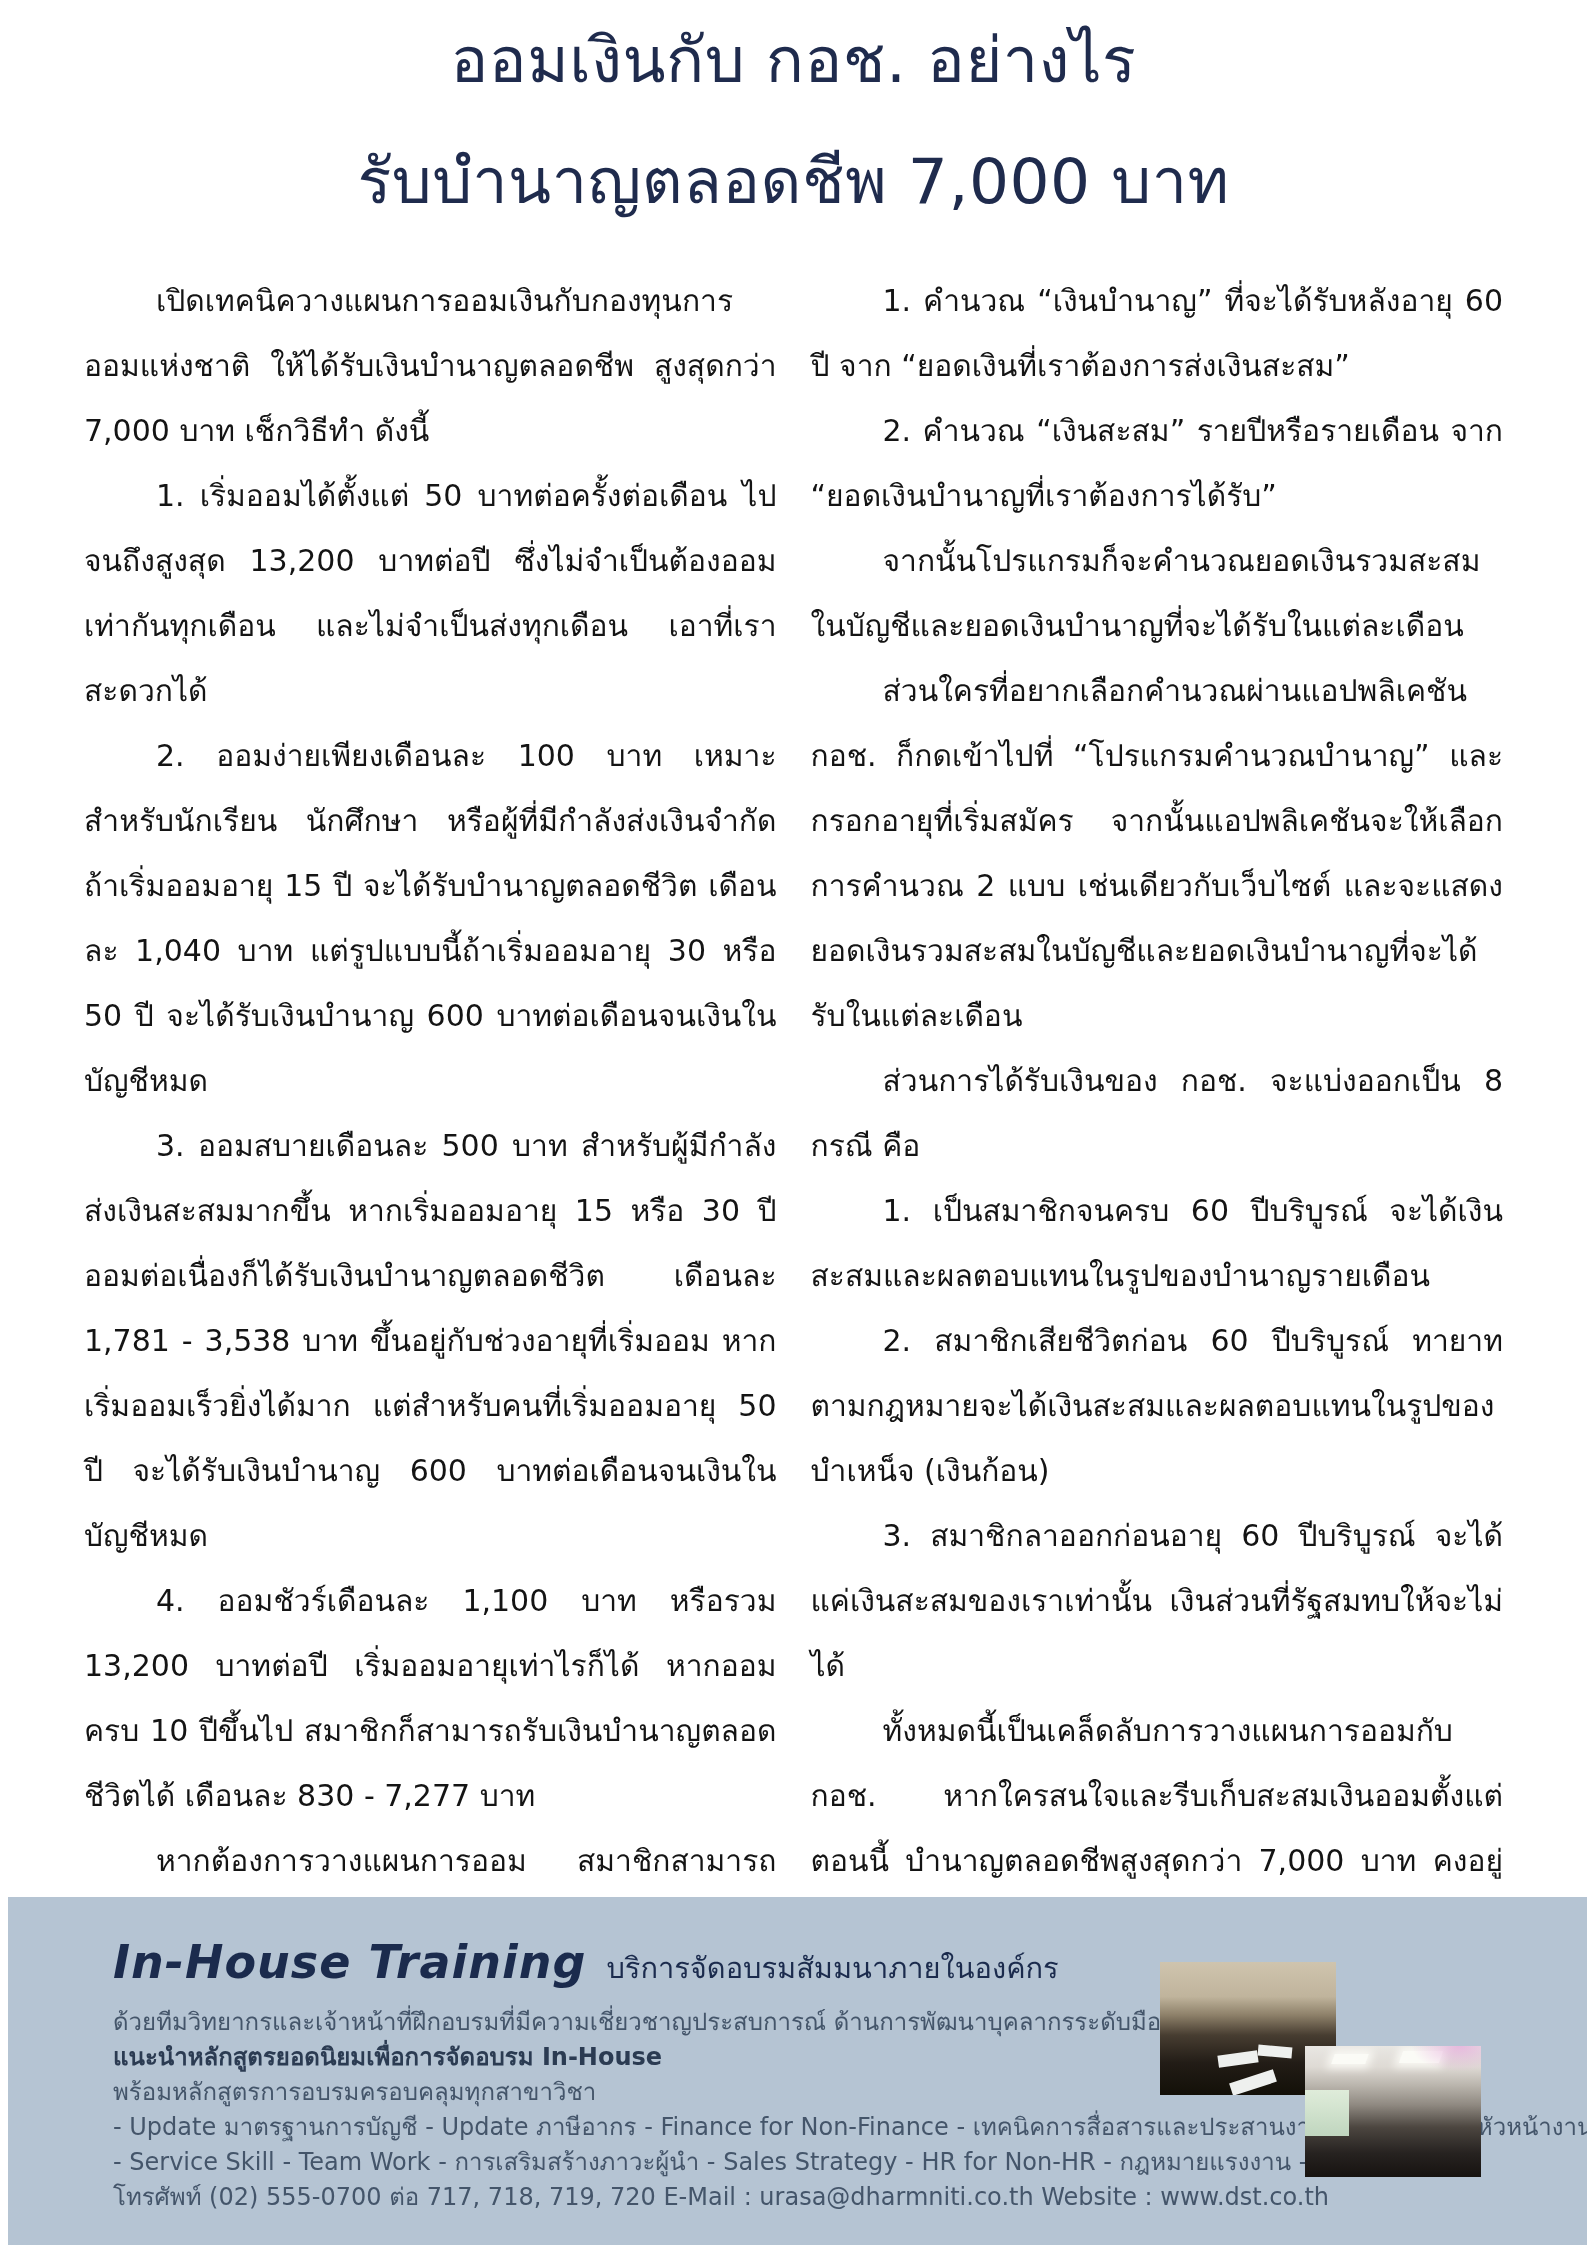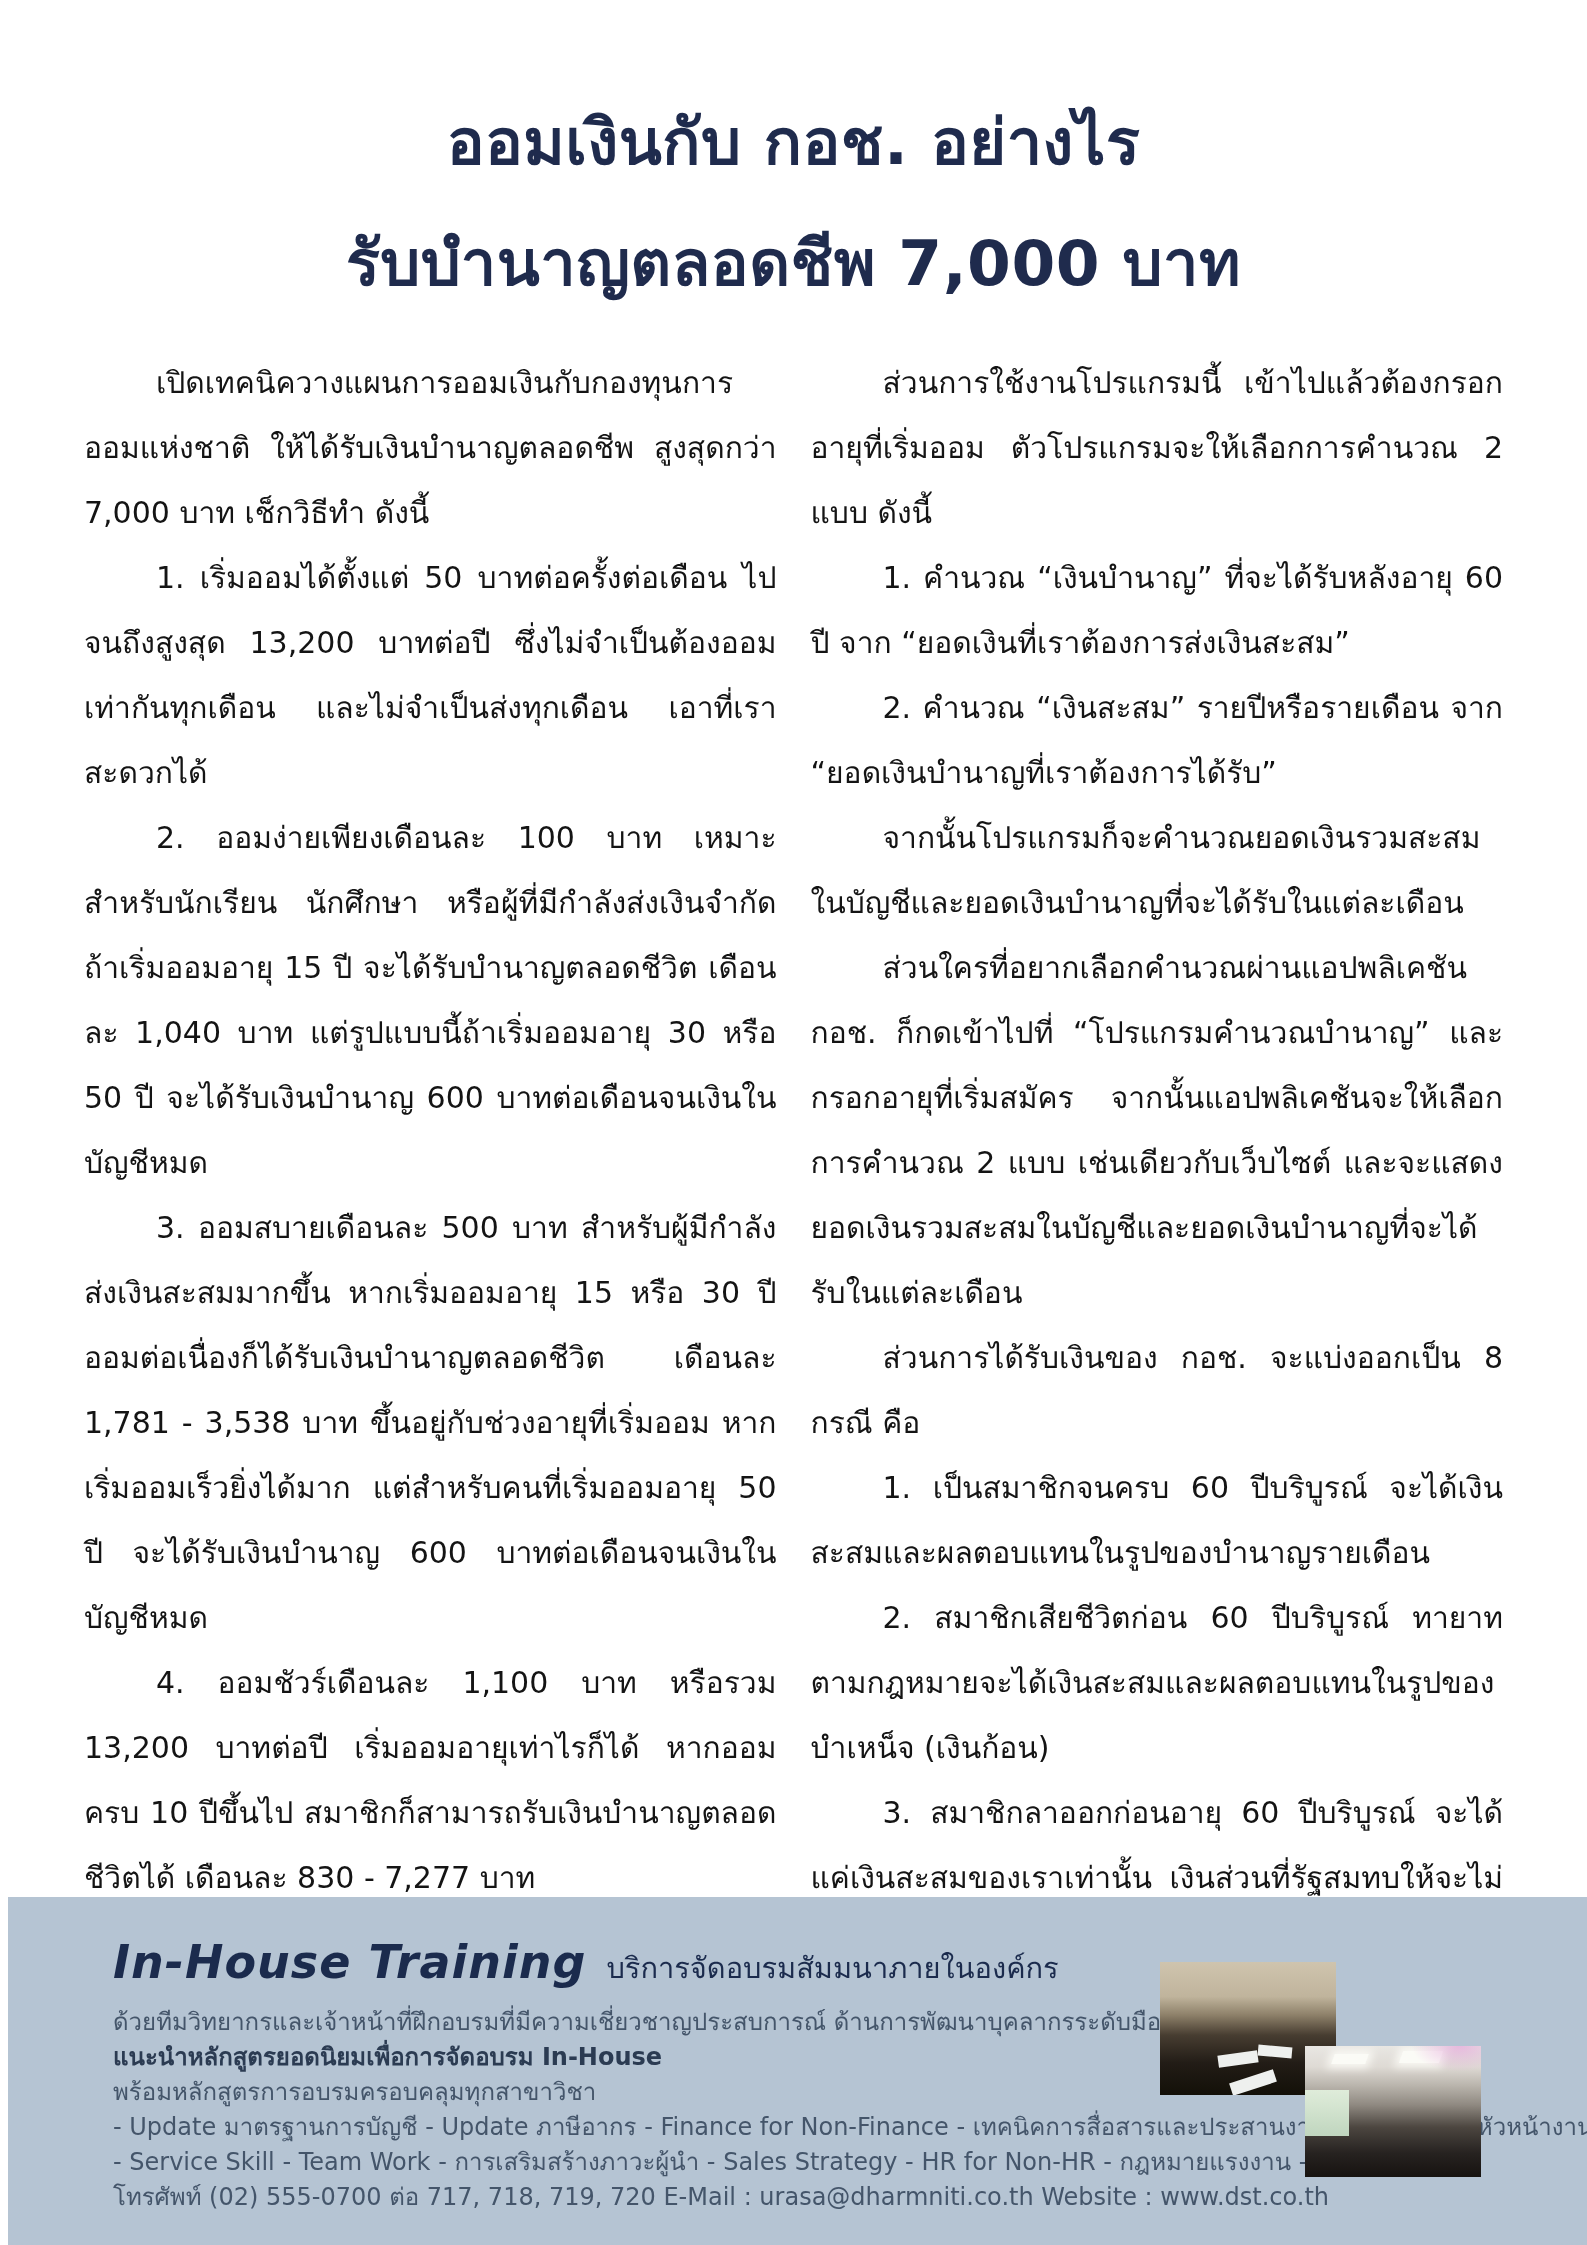--- a/index.html
+++ b/index.html
@@ -6,24 +6,23 @@
   body {
     width:1587px; height:2245px;
     position:relative;
     background:#ffffff;
     font-family:"DejaVu Sans", sans-serif;
     overflow:hidden;
   }
 
   
   .page-title {
-    padding-top:82px;
     text-align:center;
     color:#1f2b4d;
-    font-weight:bold;
+    font-weight:normal;
     font-size:63px;
     line-height:121px;
     letter-spacing:0.5px;
   }
 
   
   .columns {
     display:flex;
     gap:34px;
     margin:26px 84px 0 84px;
@@ -122,21 +121,20 @@
       <p>เปิดเทคนิควางแผนการออมเงินกับกองทุนการออมแห่งชาติ ให้ได้รับเงินบำนาญตลอดชีพ สูงสุดกว่า 7,000 บาท เช็กวิธีทำ ดังนี้</p>
       <p>1. เริ่มออมได้ตั้งแต่ 50 บาทต่อครั้งต่อเดือน ไปจนถึงสูงสุด 13,200 บาทต่อปี ซึ่งไม่จำเป็นต้องออมเท่ากันทุกเดือน และไม่จำเป็นส่งทุกเดือน เอาที่เราสะดวกได้</p>
       <p>2. ออมง่ายเพียงเดือนละ 100 บาท เหมาะสำหรับนักเรียน นักศึกษา หรือผู้ที่มีกำลังส่งเงินจำกัด ถ้าเริ่มออมอายุ 15 ปี จะได้รับบำนาญตลอดชีวิต เดือนละ 1,040 บาท แต่รูปแบบนี้ถ้าเริ่มออมอายุ 30 หรือ 50 ปี จะได้รับเงินบำนาญ 600 บาทต่อเดือนจนเงินในบัญชีหมด</p>
       <p>3. ออมสบายเดือนละ 500 บาท สำหรับผู้มีกำลังส่งเงินสะสมมากขึ้น หากเริ่มออมอายุ 15 หรือ 30 ปี ออมต่อเนื่องก็ได้รับเงินบำนาญตลอดชีวิต เดือนละ 1,781 - 3,538 บาท ขึ้นอยู่กับช่วงอายุที่เริ่มออม หากเริ่มออมเร็วยิ่งได้มาก แต่สำหรับคนที่เริ่มออมอายุ 50 ปี จะได้รับเงินบำนาญ 600 บาทต่อเดือนจนเงินในบัญชีหมด</p>
       <p>4. ออมชัวร์เดือนละ 1,100 บาท หรือรวม 13,200 บาทต่อปี เริ่มออมอายุเท่าไรก็ได้ หากออมครบ 10 ปีขึ้นไป สมาชิกก็สามารถรับเงินบำนาญตลอดชีวิตได้ เดือนละ 830 - 7,277 บาท</p>
       <p>หากต้องการวางแผนการออม สมาชิกสามารถคำนวณยอดเงินบำนาญที่จะได้รับผ่านเว็บไซต์กองทุนการออมแห่งชาติ โดยจะใช้สมมติฐานจำนวนเดือนที่ต้องการส่งเงินสะสม 420 เดือน และคิดจากอัตราผลตอบแทนอยู่ที่ 3.5% ต่อปี เพื่ออำนวยความสะดวกให้กับสมาชิกที่สะสมเงินอยู่ จะได้เอาไว้คำนวณเป็นข้อมูลไว้ประกอบการตัดสินใจ</p>
     </div>
 
   <div class="col">
     <div>
-        <p>ส่วนการใช้งานโปรแกรมนี้ เข้าไปแล้วต้องกรอกอายุที่เริ่มออม ตัวโปรแกรมจะให้เลือกการคำนวณ 2 แบบ ดังนี้</p>
         <p>1. คำนวณ “เงินบำนาญ” ที่จะได้รับหลังอายุ 60 ปี จาก “ยอดเงินที่เราต้องการส่งเงินสะสม”</p>
         <p>2. คำนวณ “เงินสะสม” รายปีหรือรายเดือน จาก “ยอดเงินบำนาญที่เราต้องการได้รับ”</p>
         <p>จากนั้นโปรแกรมก็จะคำนวณยอดเงินรวมสะสมในบัญชีและยอดเงินบำนาญที่จะได้รับในแต่ละเดือน</p>
         <p>ส่วนใครที่อยากเลือกคำนวณผ่านแอปพลิเคชัน กอช. ก็กดเข้าไปที่ “โปรแกรมคำนวณบำนาญ” และกรอกอายุที่เริ่มสมัคร จากนั้นแอปพลิเคชันจะให้เลือกการคำนวณ 2 แบบ เช่นเดียวกับเว็บไซต์ และจะแสดงยอดเงินรวมสะสมในบัญชีและยอดเงินบำนาญที่จะได้รับในแต่ละเดือน</p>
         <p>ส่วนการได้รับเงินของ กอช. จะแบ่งออกเป็น 8 กรณี คือ</p>
         <p>1. เป็นสมาชิกจนครบ 60 ปีบริบูรณ์ จะได้เงินสะสมและผลตอบแทนในรูปของบำนาญรายเดือน</p>
         <p>2. สมาชิกเสียชีวิตก่อน 60 ปีบริบูรณ์ ทายาทตามกฎหมายจะได้เงินสะสมและผลตอบแทนในรูปของบำเหน็จ (เงินก้อน)</p>
         <p>3. สมาชิกลาออกก่อนอายุ 60 ปีบริบูรณ์ จะได้แค่เงินสะสมของเราเท่านั้น เงินส่วนที่รัฐสมทบให้จะไม่ได้</p>
       </div>
     <p>

